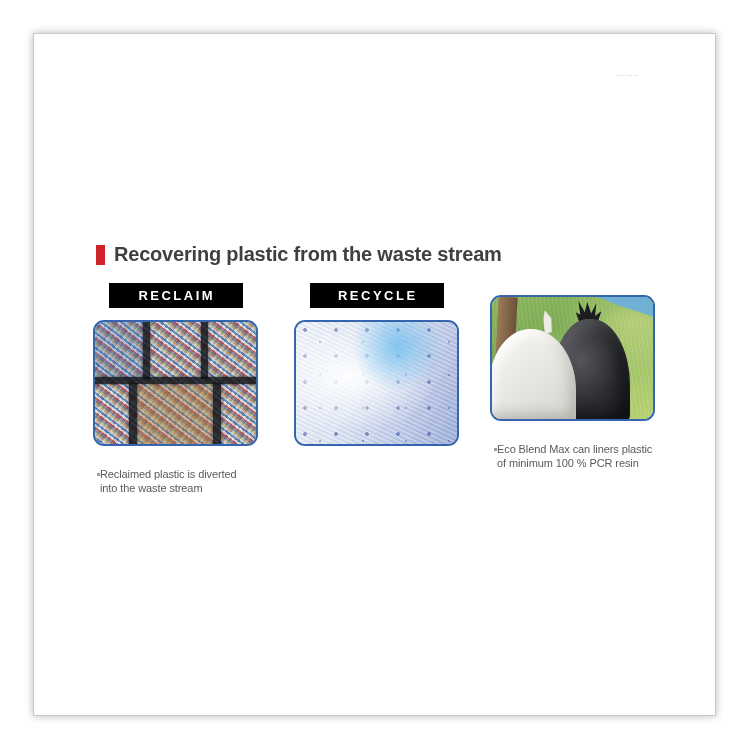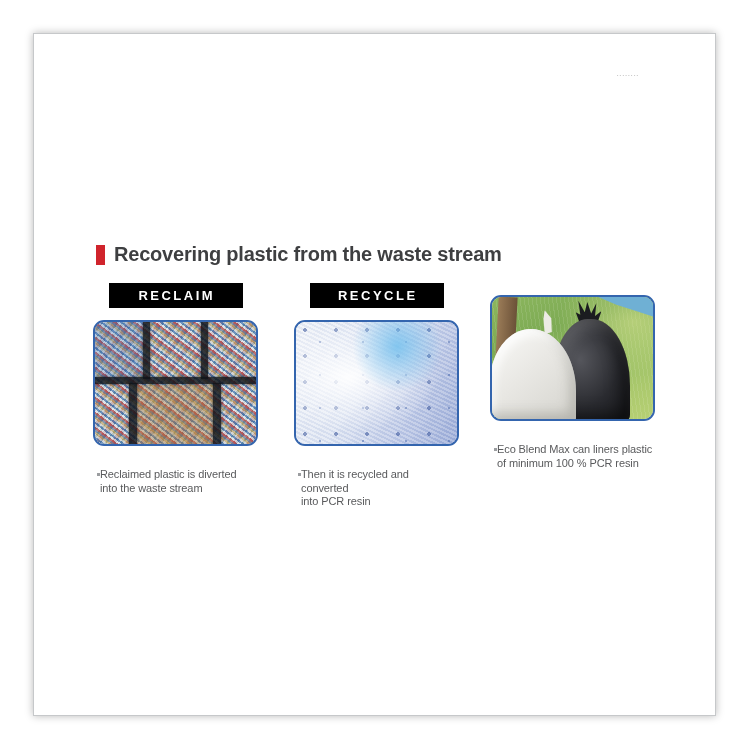--- a/index.html
+++ b/index.html
@@ -110,27 +110,20 @@
           <div>into the waste stream</div>
         </div>
       </div>
     </div>
 
     <div class="col col-2">
       <div class="banner">RECYCLE</div>
       <div class="photo-frame">
         <div class="photo photo-pellets"></div>
       </div>
-      <div class="caption">
-        <span class="cap-bullet"></span>
-        <div class="cap-text">
-          <div>Then it is recycled and converted</div>
-          <div>into PCR resin</div>
-        </div>
-      </div>
     </div>
 
     <div class="col col-3">
       <div class="photo-frame">
         <div class="photo photo-bags">
           <div class="water"></div>
           <div class="post"></div>
           <div class="bag-black-tie"></div>
           <div class="bag-black"></div>
           <div class="bag-white-tie"></div>

